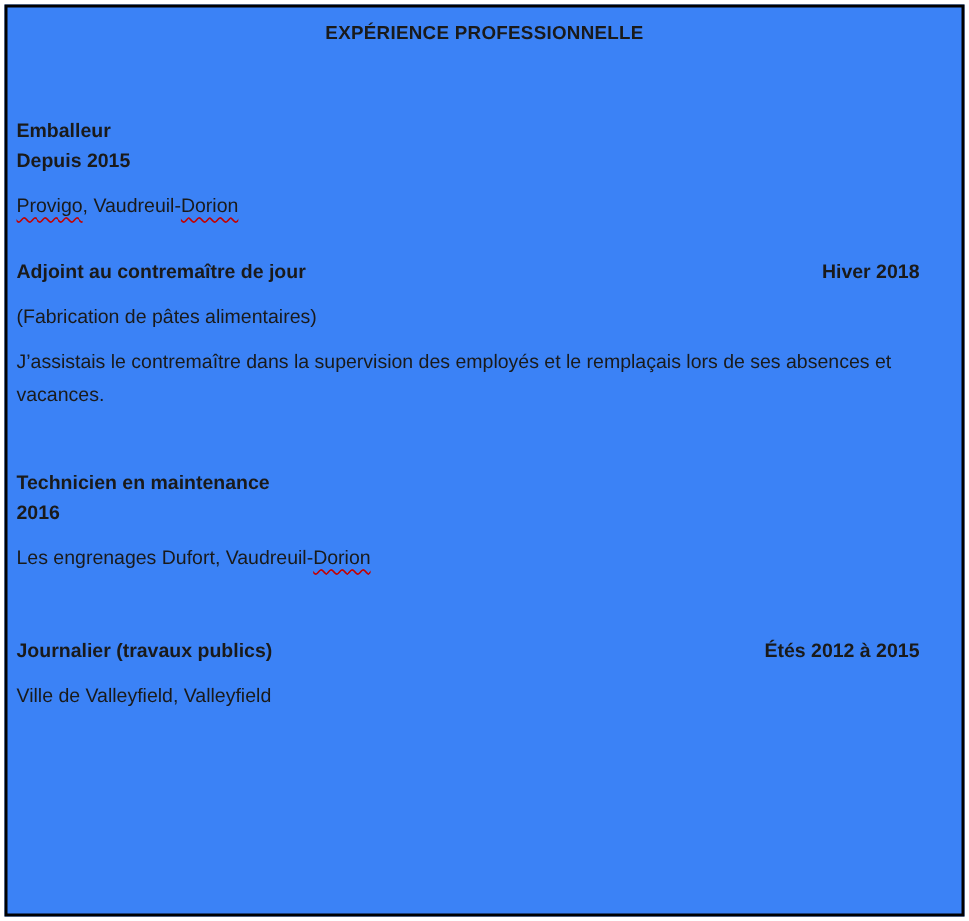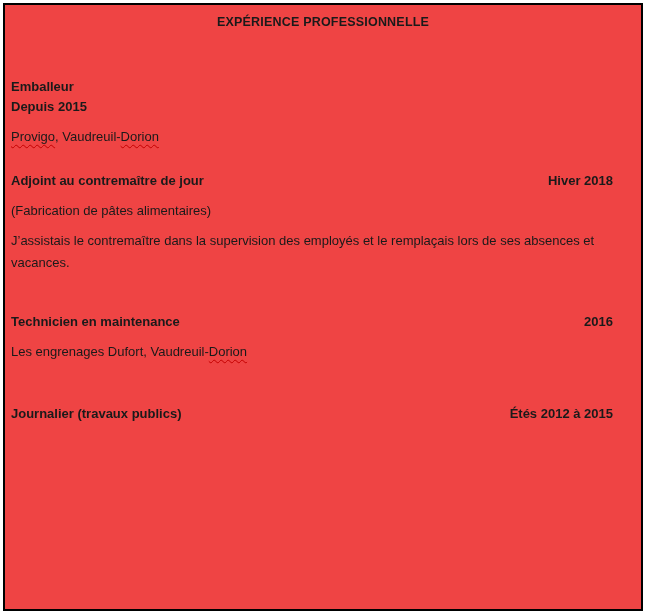--- a/index.html
+++ b/index.html
@@ -6,21 +6,21 @@
     margin: 0; padding: 0;
     width: 646px; height: 614px;
     background: #ffffff;
     overflow: hidden;
     font-family: "Liberation Sans", sans-serif;
   }
   .page {
     position: absolute;
     left: 3px; top: 3px; right: 3px; bottom: 3px;
     border: 2px solid var(--border-black, #000000);
-    background: #ef4444;
+    background: #3b82f6;
     box-sizing: border-box;
     padding: 0 28px 0 6px;
     color: var(--text-color, #1a1a1a);
     font-size: 13px;
     line-height: 20px;
   }
   .doc-title {
     margin-top: 8px;
     margin-right: -22px; 
     text-align: center;
@@ -35,21 +35,21 @@
     align-items: baseline;
     font-weight: bold;
   }
   .row {
     display: flex;
     justify-content: space-between;
     align-items: baseline;
   }
   .mt-e1 { margin-top: 46px; flex-direction: column; }
   .mt-e2 { margin-top: 24px; }
-  .mt-e3 { margin-top: 38px; }
+  .mt-e3 { margin-top: 38px; flex-direction: column; }
   .mt-e4 { margin-top: 42px; }
   .mt-line { margin-top: 10px; }
   .mt-desc { margin-top: 9px; }
   .desc { line-height: 22px; }
   .period-offset { margin-right: 16px; }
   .sp-red {
     text-decoration-line: underline;
     text-decoration-style: wavy;
     text-decoration-color: var(--spell-red, #c40000);
     text-decoration-thickness: 1px;
@@ -91,14 +91,15 @@
     <span>2016</span>
   </div>
   <div class="mt-line">
     <span>Les engrenages Dufort, Vaudreuil-</span><span class="sp-red">Dorion</span>
   </div>
 
   <div class="entry-header mt-e4">
     <span>Journalier (travaux publics)</span>
     <span>Étés 2012 à 2015</span>
   </div>
+  <div class="mt-line">Ville de Valleyfield, Valleyfield</div>
 
 </div>
 
 </body></html>

